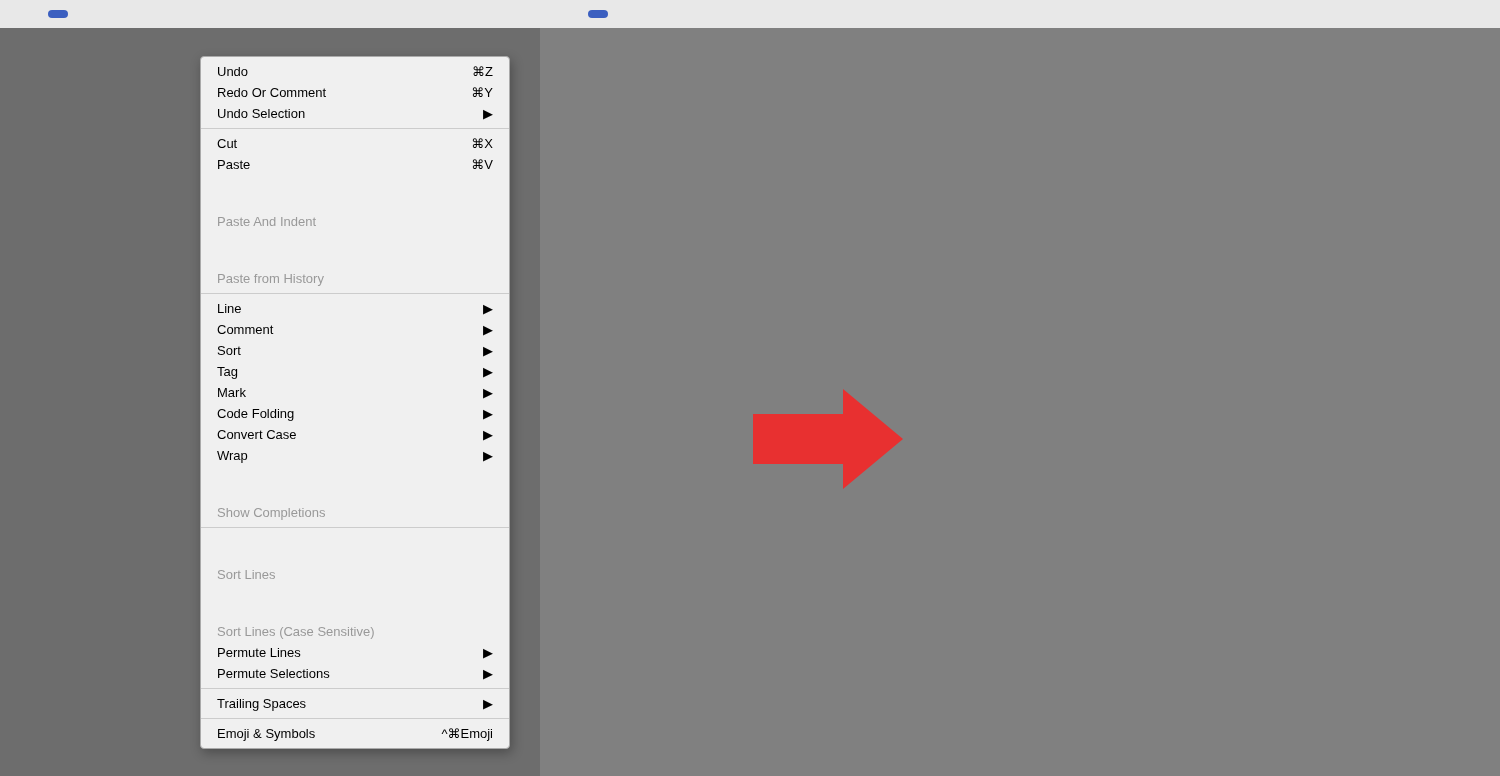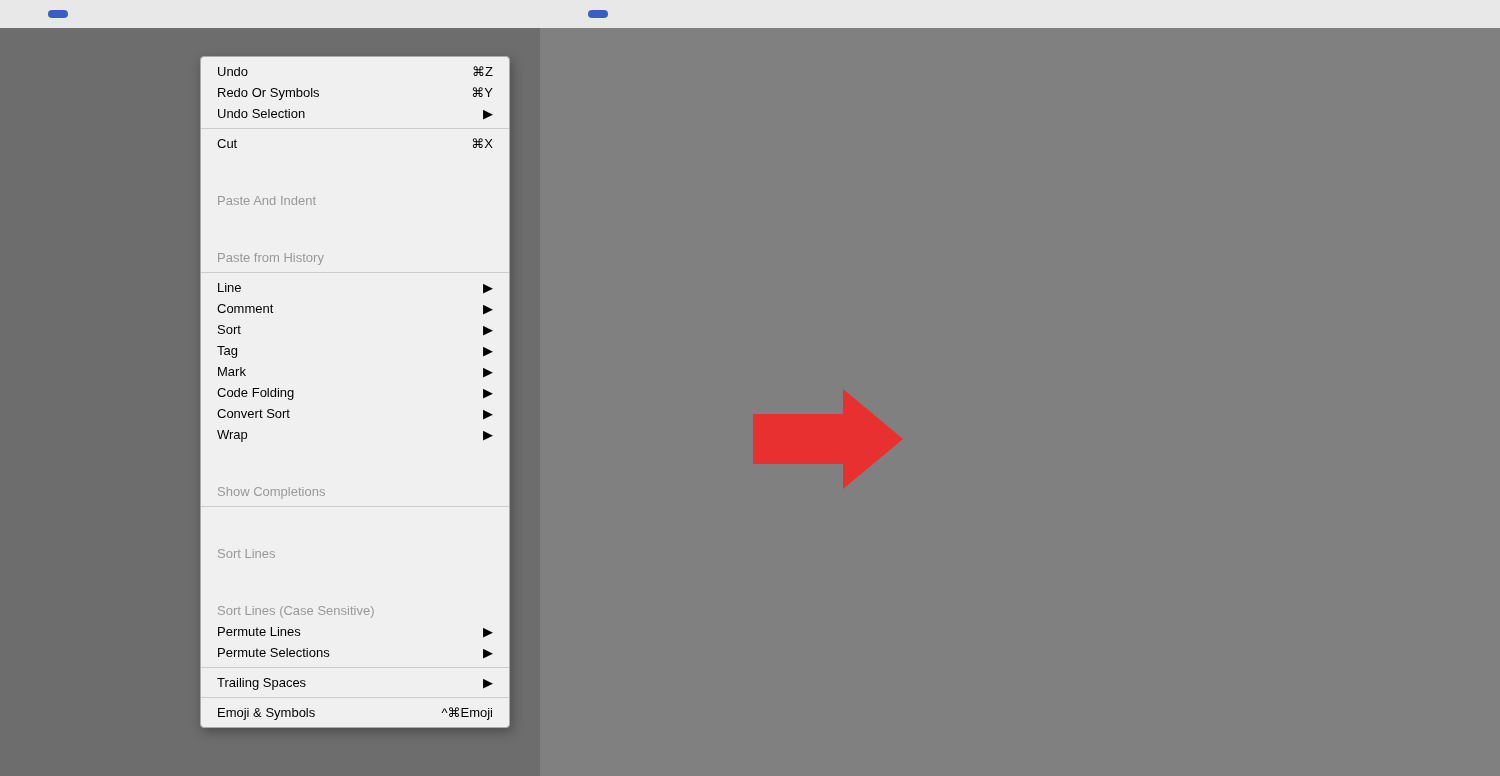--- a/index.html
+++ b/index.html
@@ -183,32 +183,36 @@
       <div></div>
       <div></div>
     </div>
 
     <div class="dropdown dropdown-left" id="left-dropdown">
     <div class="dd-item">
           <span>Undo</span>
           <span class="dd-shortcut">⌘Z</span>
         </div>
         <div class="dd-item">
-          <span>Redo Or Symbols</span>
+          <span>Redo Or Comment</span>
           <span class="dd-shortcut">⌘Y</span>
         </div>
         <div class="dd-item">
           <span>Undo Selection</span>
           <span class="dd-shortcut">▶</span>
         </div>
         <div class="dd-separator"></div>
         <div class="dd-item">
           <span>Cut</span>
           <span class="dd-shortcut">⌘X</span>
         </div>
+        <div class="dd-item">
+          <span>Paste</span>
+          <span class="dd-shortcut">⌘V</span>
+        </div>
         <div class="dd-item disabled">
           <span>Paste And Indent</span>
           <span class="dd-shortcut"></span>
         </div>
         <div class="dd-item disabled">
           <span>Paste from History</span>
           <span class="dd-shortcut"></span>
         </div>
         <div class="dd-separator"></div>
         <div class="dd-item">
@@ -229,21 +233,21 @@
         </div>
         <div class="dd-item">
           <span>Mark</span>
           <span class="dd-shortcut">▶</span>
         </div>
         <div class="dd-item">
           <span>Code Folding</span>
           <span class="dd-shortcut">▶</span>
         </div>
         <div class="dd-item">
-          <span>Convert Sort</span>
+          <span>Convert Case</span>
           <span class="dd-shortcut">▶</span>
         </div>
         <div class="dd-item">
           <span>Wrap</span>
           <span class="dd-shortcut">▶</span>
         </div>
         <div class="dd-item disabled">
           <span>Show Completions</span>
           <span class="dd-shortcut"></span>
         </div>

